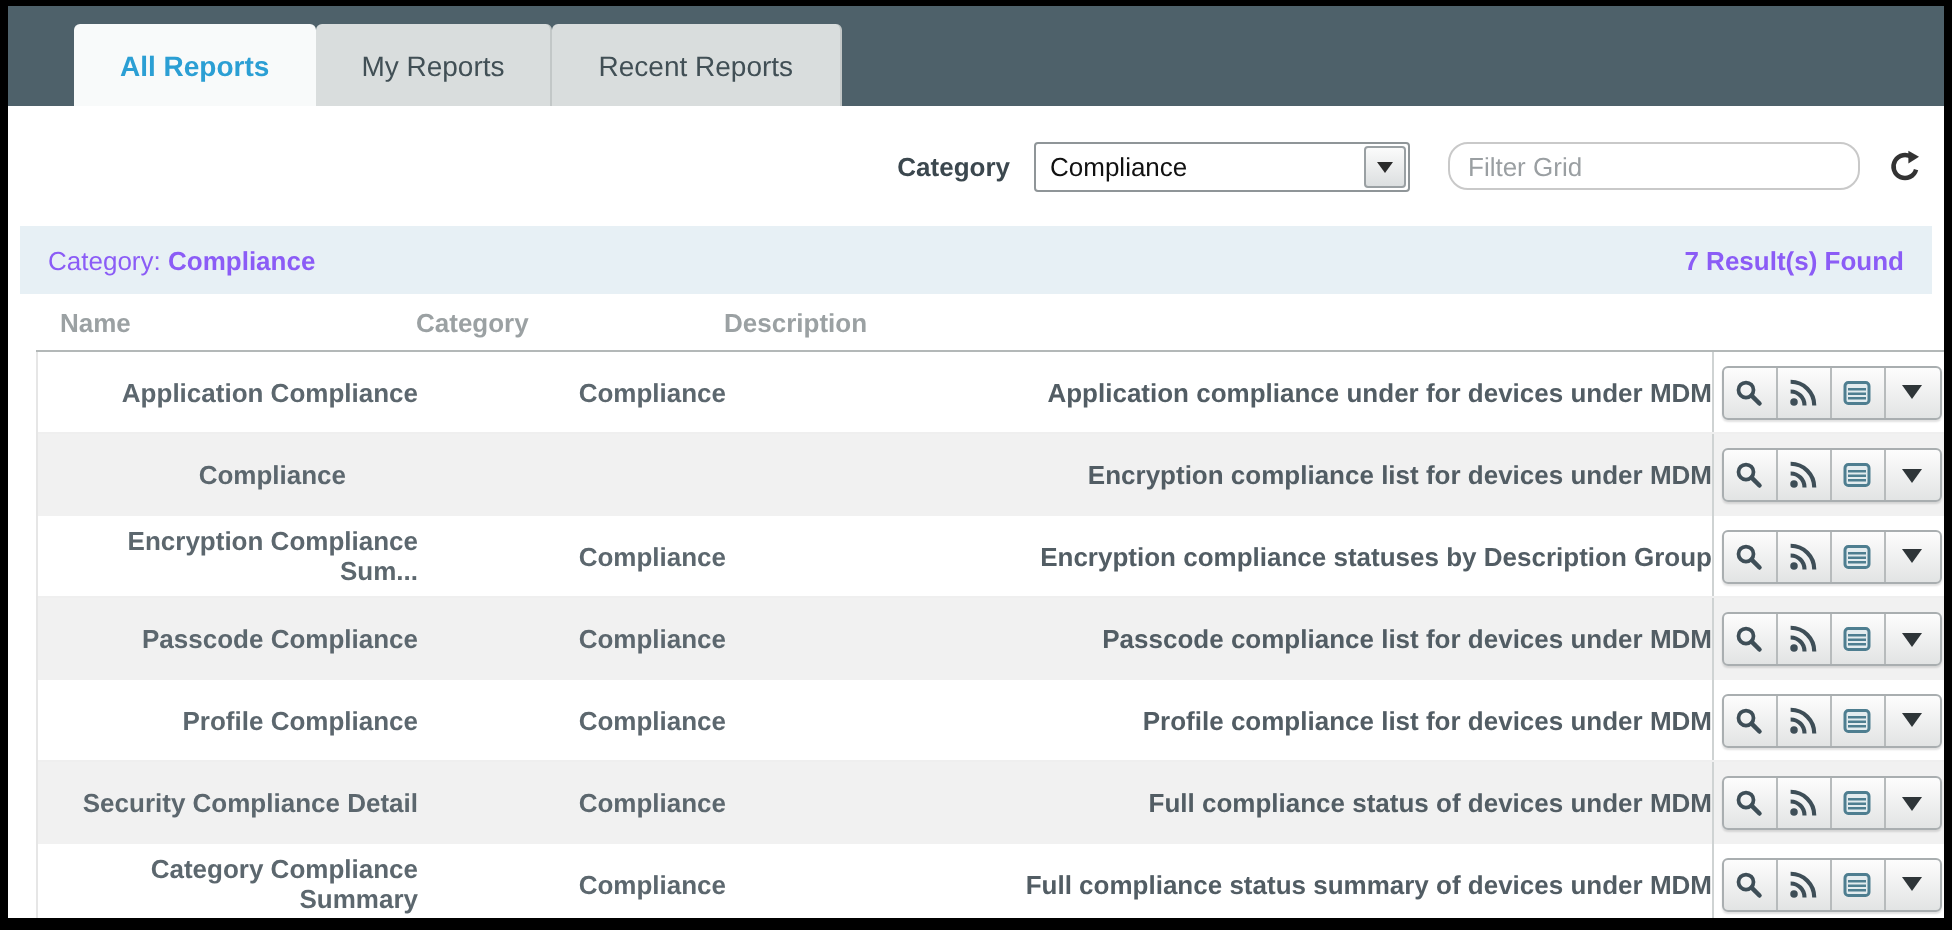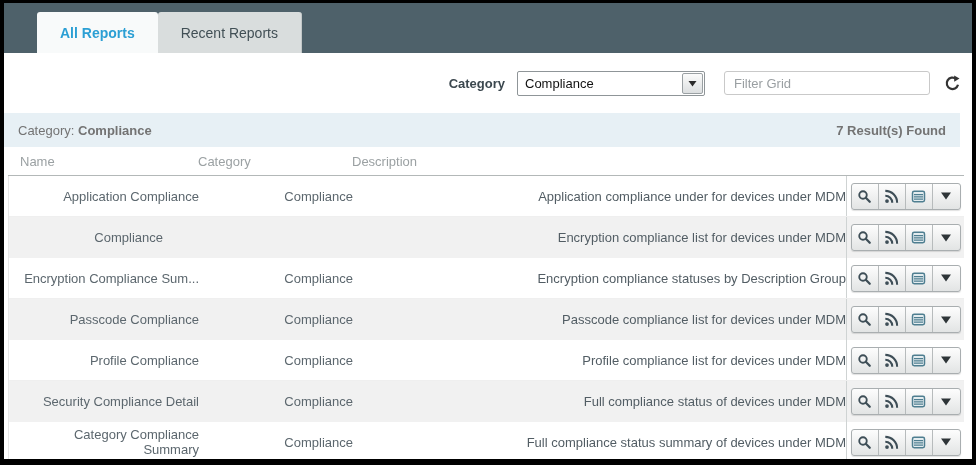--- a/index.html
+++ b/index.html
@@ -23,34 +23,34 @@
   .select{
     width:188px; height:25px; border:1px solid #8f9598; border-radius:2px; background:#fff;
     display:flex; align-items:center; justify-content:space-between; cursor:pointer;
   }
   .select .sel-text{ font-size:13px; color:#111; padding-left:7px; }
   .select .sel-btn{
     width:21px; height:21px; margin-right:1px; border:1px solid #9aa0a3; border-radius:2px;
     background:linear-gradient(#fbfbfb,#dcdfe0); display:flex; align-items:center; justify-content:center;
   }
   .filter-input{
-    width:206px; height:24px; margin-left:19px; border:1px solid #c9c9c9; border-radius:3px;
+    width:206px; height:24px; margin-left:19px; border:1px solid #c9c9c9; border-radius:10px;
     font-size:13px; color:#444; padding-left:9px; outline:none; font-family:"Liberation Sans",sans-serif;
   }
   .filter-input::placeholder{ color:#9a9fa2; }
   .refresh-btn{ background:none; border:none; margin-left:12px; cursor:pointer; width:20px; height:20px; display:flex; align-items:center; justify-content:center; }
   
   .summary{
-    width:956px; height:34px; background:#e7f0f5;
+    margin-left:6px; width:956px; height:34px; background:#e7f0f5;
     display:flex; align-items:center; justify-content:space-between; padding:0 14px;
-    font-size:13px; color:#737373;
+    font-size:13px; color:#8b5cf6;
   }
   .summary b{ font-weight:bold; }
   
-  .grid{ margin-left:4px; width:956px; }
+  .grid{ margin-left:14px; width:956px;font-weight:bold; }
   .grid-head{
     display:flex; align-items:center; height:29px; font-size:13px; color:#9ba1a3;
     border-bottom:1px solid #b3b8b8;
   }
   .col-name{ width:190px; padding-left:12px; }
   .col-cat{ width:154px; }
   .col-desc{ flex:1; }
   .grid-body{ border-left:1px solid #e6e6e6; }
   .row{ display:flex; align-items:center; height:41px; font-size:13px; color:#5c676e; background:#fff; border-bottom:1px solid #efefef; cursor:pointer;text-align:right; }
   .row.alt{ background:#f1f1f1; border-bottom:none; }
@@ -70,20 +70,21 @@
   .icon-btn:last-child{ border-right:none; }
   svg{ display:block; }
 </style>
 </head>
 <body>
 
 <div class="frame">
 
   <div class="topbar">
     <div class="tab active">All Reports</div>
+    <div class="tab">My Reports</div>
     <div class="tab">Recent Reports</div>
   </div>
 
   <div class="controls">
     <span class="cat-label">Category</span>
     <div class="select">
       <span class="sel-text">Compliance</span>
       <span class="sel-btn">
         <svg width="9" height="7" viewBox="0 0 9 7">
             <path d="M0.5 1 L8.5 1 L4.5 6.5 Z" fill="#2b2b2b"></path>

